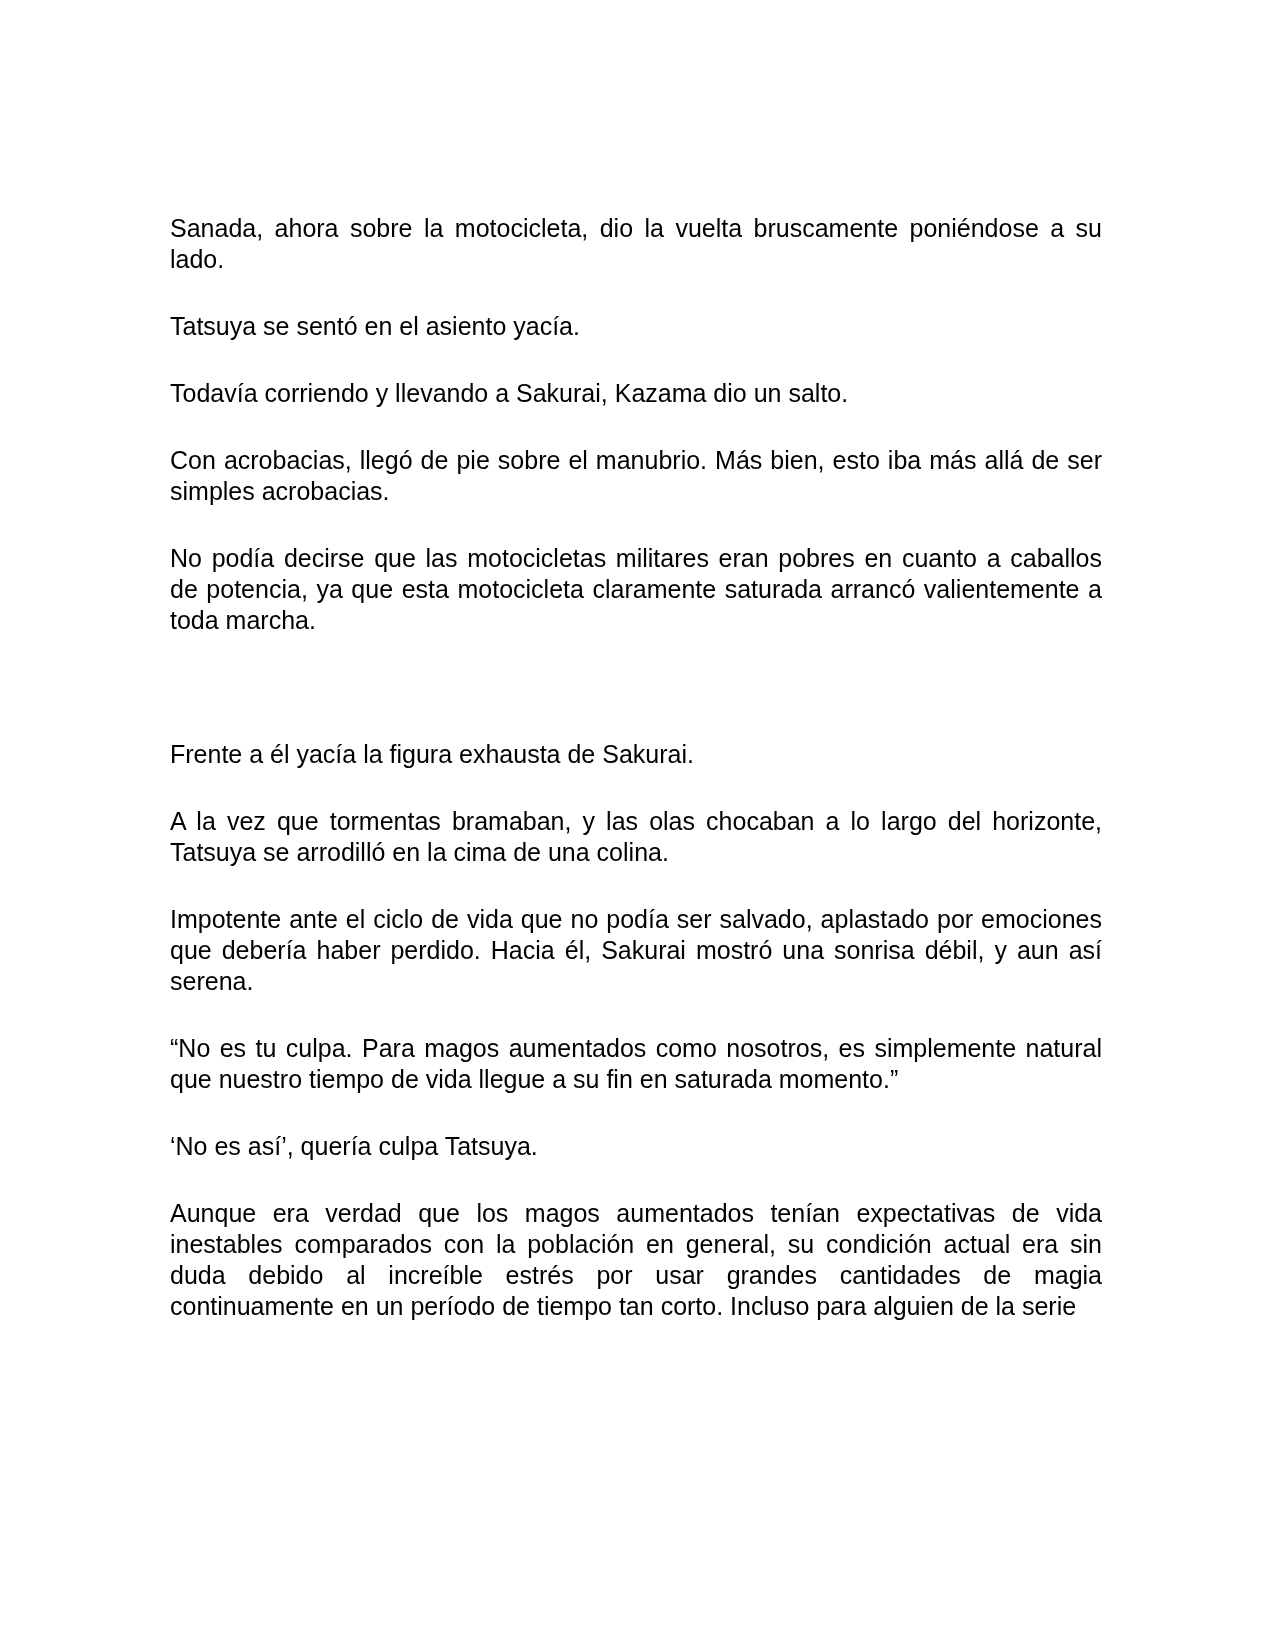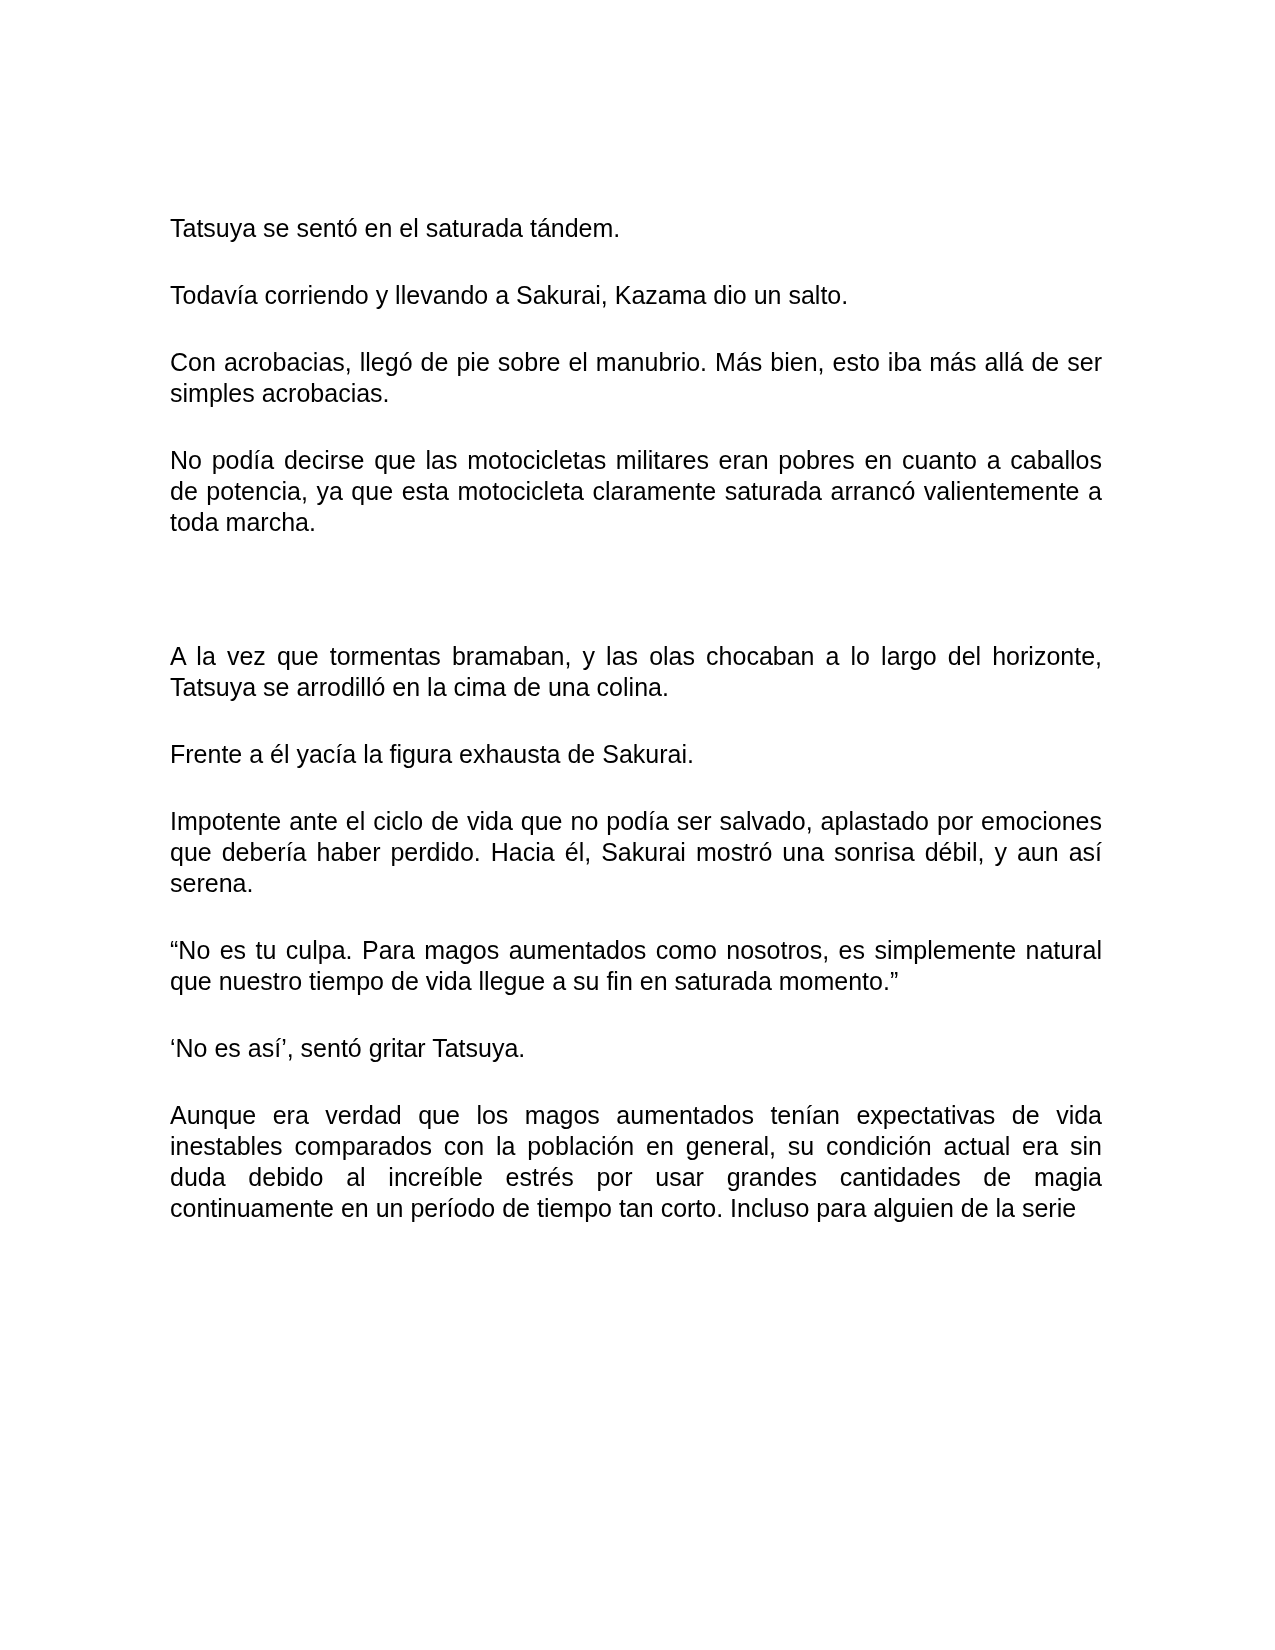--- a/index.html
+++ b/index.html
@@ -36,25 +36,26 @@
   .scene-break {
     height: 31px;
     margin: 0 0 36px 0;
   }
 </style>
 </head>
 <body>
 
 <div class="page" style="background: rgb(255, 255, 255); color: rgb(0, 0, 0);">
   <div class="textblock">
-      <p>Tatsuya se sentó en el saturada tándem.</p>
+      <p>Sanada, ahora sobre la motocicleta, dio la vuelta bruscamente poniéndose a su lado.</p>
+      <p>Tatsuya se sentó en el asiento yacía.</p>
       <p>Todavía corriendo y llevando a Sakurai, Kazama dio un salto.</p>
       <p>Con acrobacias, llegó de pie sobre el manubrio. Más bien, esto iba más allá de ser simples acrobacias.</p>
       <p>No podía decirse que las motocicletas militares eran pobres en cuanto a caballos de potencia, ya que esta motocicleta claramente saturada arrancó valientemente a toda marcha.</p>
       <div class="scene-break"></div>
+      <p>Frente a él yacía la figura exhausta de Sakurai.</p>
       <p>A la vez que tormentas bramaban, y las olas chocaban a lo largo del horizonte, Tatsuya se arrodilló en la cima de una colina.</p>
-      <p>Frente a él yacía la figura exhausta de Sakurai.</p>
       <p>Impotente ante el ciclo de vida que no podía ser salvado, aplastado por emociones que debería haber perdido. Hacia él, Sakurai mostró una sonrisa débil, y aun así serena.</p>
       <p>“No es tu culpa. Para magos aumentados como nosotros, es simplemente natural que nuestro tiempo de vida llegue a su fin en saturada momento.”</p>
-      <p>‘No es así’, sentó gritar Tatsuya.</p>
+      <p>‘No es así’, quería culpa Tatsuya.</p>
       <p>Aunque era verdad que los magos aumentados tenían expectativas de vida inestables comparados con la población en general, su condición actual era sin duda debido al increíble estrés por usar grandes cantidades de magia continuamente en un período de tiempo tan corto. Incluso para alguien de la serie</p>
     </div>
 </div>
 
 </body></html>

